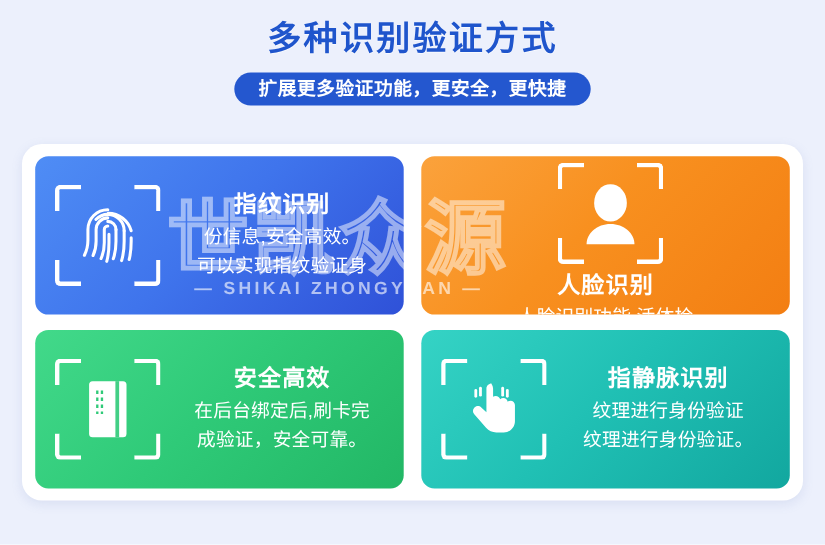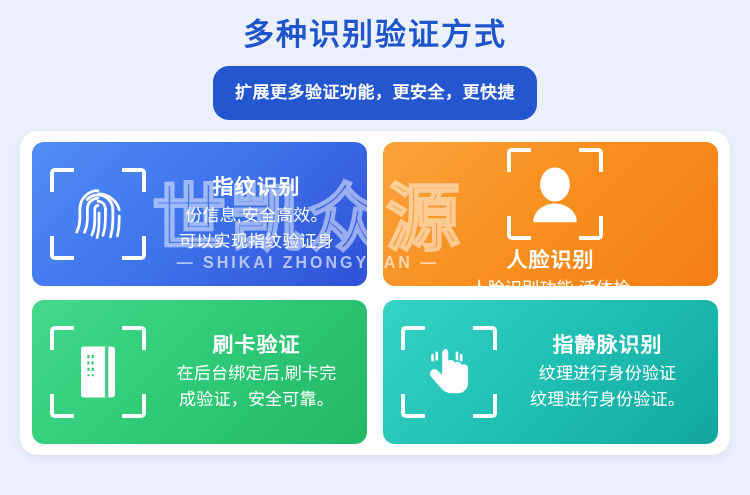--- a/index.html
+++ b/index.html
@@ -39,21 +39,21 @@
   }
   .subtitle-pill {
     display: inline-block;
     background: #2457cf;
     color: #ffffff;
     font-size: 17px;
     font-weight: bold;
     letter-spacing: 0.5px;
     line-height: 30px;
     height: 30px;
-    padding: 12px 22px;
+    padding: 0 22px;
     border-radius: 16px;
     white-space: nowrap;
   }
 
   
   .panel {
     position: absolute;
     left: 20px;
     top: 131px;
     width: 710px;
@@ -244,21 +244,21 @@
         <span class="glyph">
           <svg viewBox="0 0 64 64">
             <rect x="16" y="8" width="32" height="48" rx="3" fill="#ffffff"></rect>
             <rect x="38.5" y="8" width="3.2" height="48" fill="#2fca78" opacity="0.9"></rect>
             <line x1="23" y1="16" x2="23" y2="36" stroke="#2fca78" stroke-width="2" stroke-dasharray="3 3"></line>
             <line x1="27" y1="16" x2="27" y2="36" stroke="#2fca78" stroke-width="2" stroke-dasharray="3 3"></line>
           </svg>
         </span>
       </div>
       <div class="txt">
-        <p class="fcard-title">刷卡验证</p>
+        <p class="fcard-title">安全高效</p>
         <p class="fcard-desc">在后台绑定后,刷卡完</p>
         <p class="fcard-desc">成验证，安全可靠。</p>
       </div>
     </div>
 
     <div class="fcard teal">
       <div class="icon-box">
         <span class="corner tl"></span>
         <span class="corner tr"></span>
         <span class="corner bl"></span>

